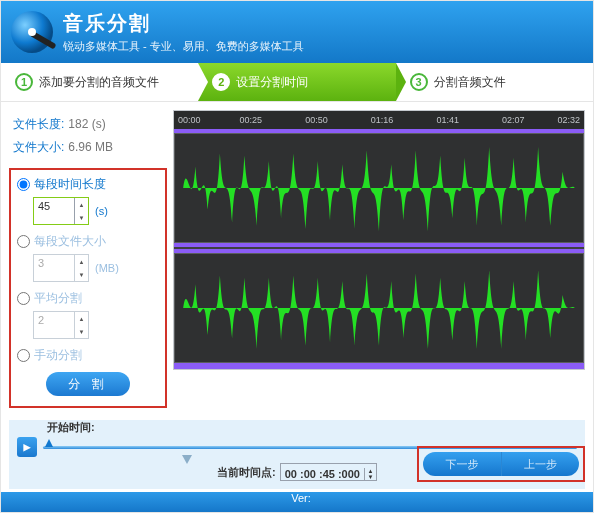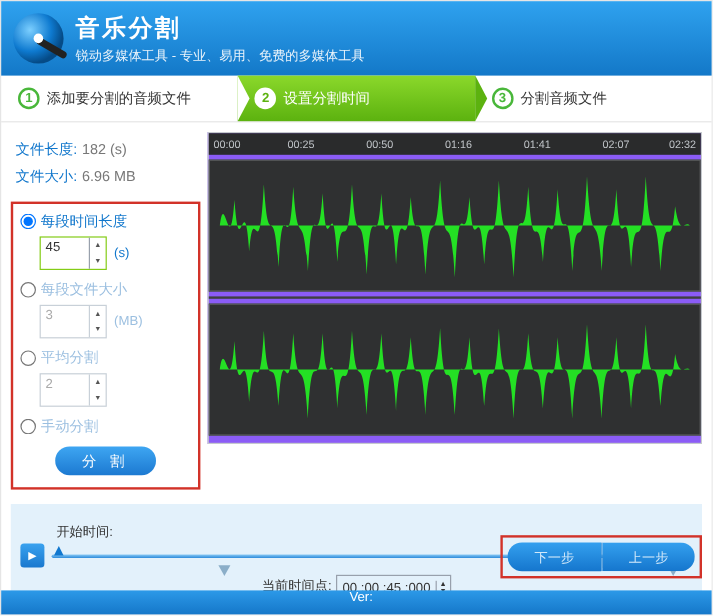--- a/index.html
+++ b/index.html
@@ -53,21 +53,21 @@
   
   .wave { flex:1; border:1px solid #c5c9ce; background:#8b5cf6; position:relative; height:260px; }
   .ruler { height:18px; background:#2a2b2c; display:flex; color:#bfc3c7; font-size:9px; align-items:center; position:relative; }
   .ruler span { position:absolute; }
   .track { height:110px; margin:4px 0; border:1px solid #5b5d5e; background:#2f3031; position:relative; overflow:hidden; }
   .wavefill { position:absolute; top:0; bottom:0; left:0; right:0; }
   .wavefill svg { width:100%; height:100%; display:block; }
   .divider { height:2px; background:#3f4041; }
 
   
-  .tl { background:#e3f1fb; padding:16px 8px 8px 8px; margin:4px 8px 0 8px; }
+  .tl { background:#e3f1fb; padding:0 8px 8px 8px; margin:4px 8px 0 8px;font-weight:bold; }
   .tl .lbltxt { text-align:center; font-size:11px; color:#333; padding-bottom:2px; margin-left:30px; display:inline-block; }
   .tlrow { display:flex; align-items:center; gap:6px; }
   .playbtn { width:20px; height:20px; background:linear-gradient(#3aa2ef,#1a78ce); border-radius:3px; display:flex; align-items:center; justify-content:center; color:#fff; font-size:9px; cursor:pointer; }
   .scrub { flex:1; height:12px; position:relative; }
   .scrub .bar { position:absolute; top:5px; left:0; right:0; height:3px; background:linear-gradient(#8ccbf5,#2d8bdb); border-radius:2px; }
   .scrub .thumb { position:absolute; top:-2px; left:0; width:10px; height:16px; }
   .scrub .thumb::before{ content:""; position:absolute; top:0; left:2px; width:0; height:0; border-left:4px solid transparent; border-right:4px solid transparent; border-bottom:8px solid #1178cf; }
   .marker { position:absolute; top:14px; width:0; height:0; border-left:5px solid transparent; border-right:5px solid transparent; border-top:9px solid #8baec8; }
   .curline { text-align:center; color:#333; margin-top:6px; font-size:11px; display:flex; align-items:center; justify-content:center; gap:4px; }
   .timebox { border:1px solid #98a0ac; display:inline-flex; height:18px; align-items:flex-end; }

